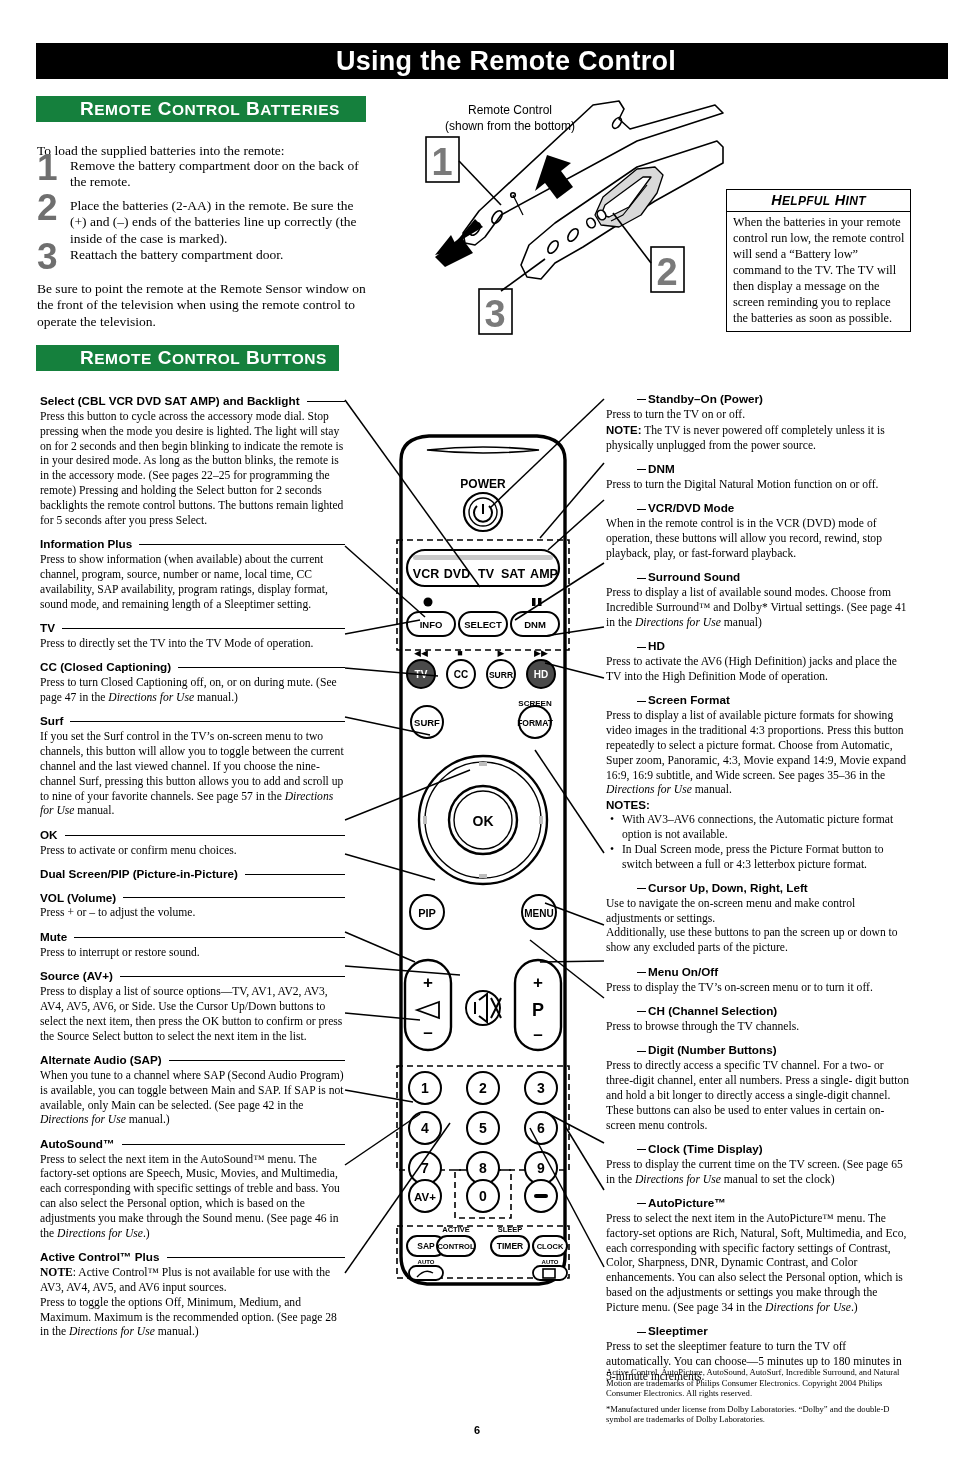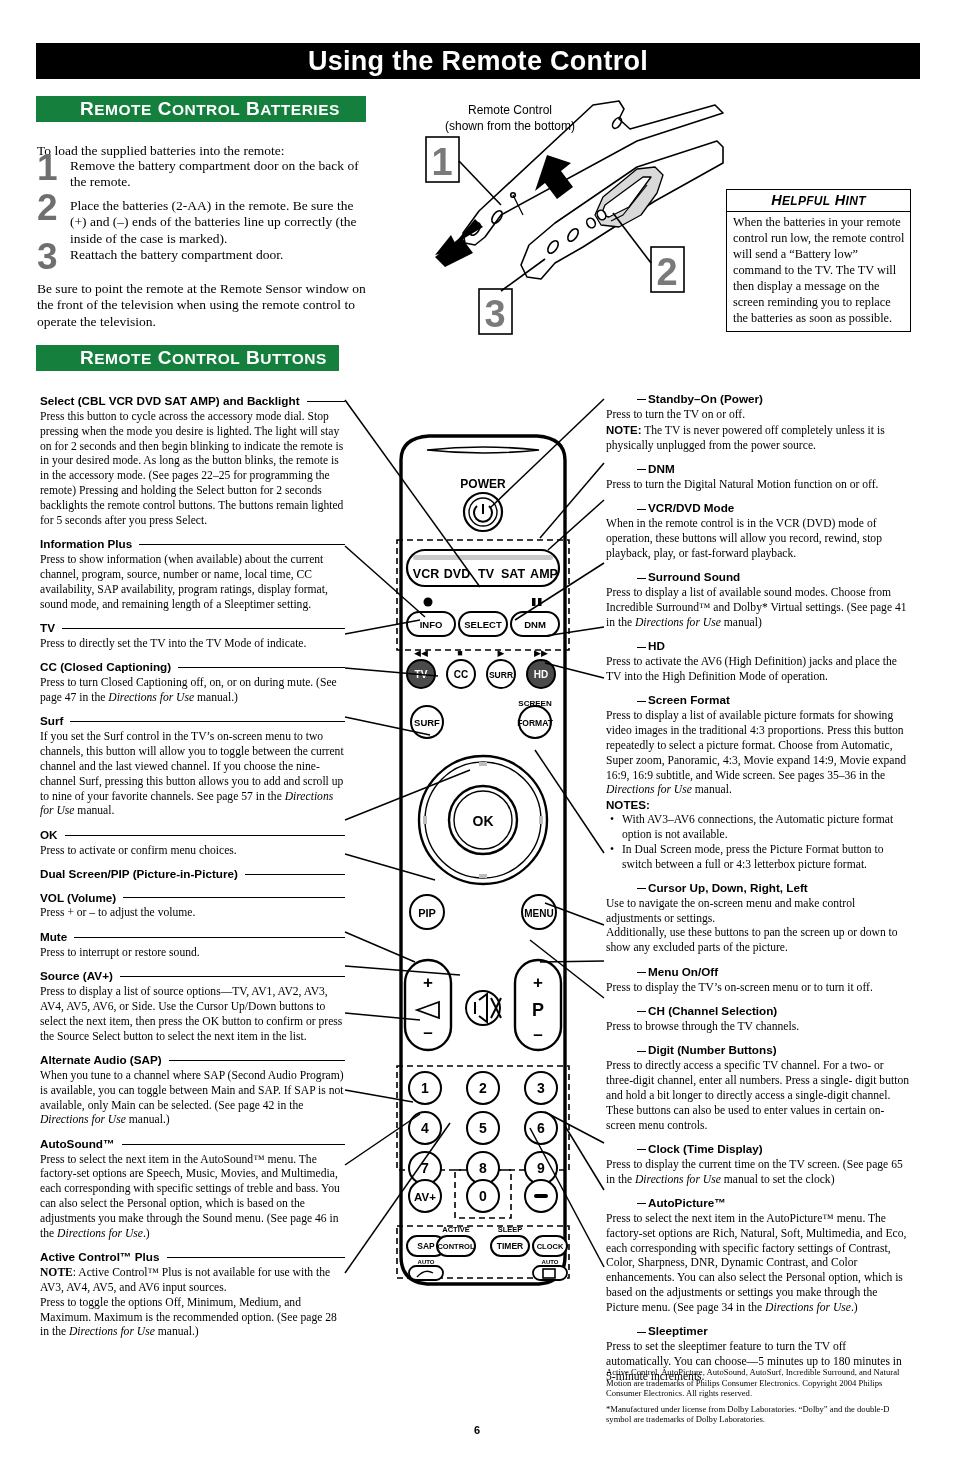--- a/index.html
+++ b/index.html
@@ -29,20 +29,21 @@
     width: 884px; height: 36px;
     background: #000;
     color: #fff;
     display: flex;
     align-items: center;
     justify-content: center;
     font-family: "Liberation Sans", sans-serif;
     font-weight: bold;
     font-size: 27px;
     letter-spacing: 0.3px;
+    padding-left: 28px;
   }
 
   
   .section-header {
     position: absolute;
     background: #15803d;
     color: #fff;
     font-family: "Liberation Sans", sans-serif;
     font-weight: bold;
     display: flex;
@@ -332,21 +333,21 @@
           <span>Information Plus</span>
           <span class="rule"></span>
         </div>
         <p>Press to show information (when available) about the current channel, program, source, number or name, local time, CC availability, SAP availability, program ratings, display format, sound mode, and remaining length of a Sleeptimer setting.</p>
       </div>
       <div class="entry">
         <div class="entry-title">
           <span>TV</span>
           <span class="rule"></span>
         </div>
-        <p>Press to directly set the TV into the TV Mode of indicate.</p>
+        <p>Press to directly set the TV into the TV Mode of operation.</p>
       </div>
       <div class="entry">
         <div class="entry-title">
           <span>CC (Closed Captioning)</span>
           <span class="rule"></span>
         </div>
         <p>Press to turn Closed Captioning off, on, or on during mute. (See page 47 in the <i>Directions for Use</i> manual.)</p>
       </div>
       <div class="entry">
         <div class="entry-title">

